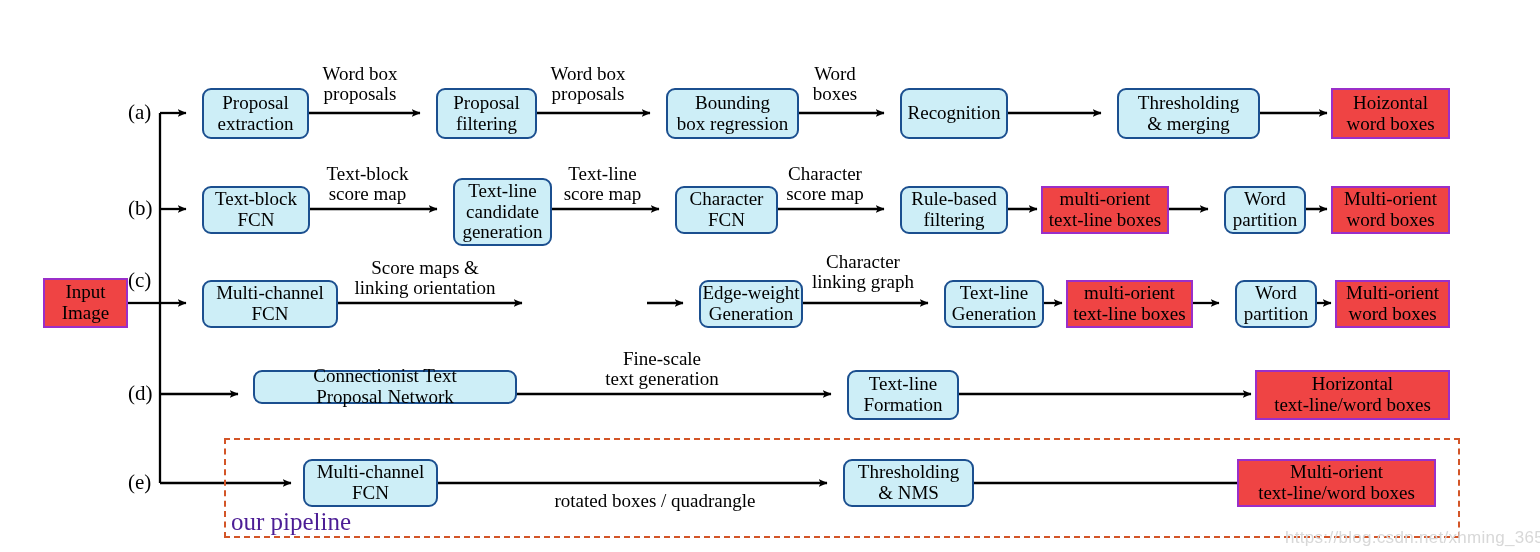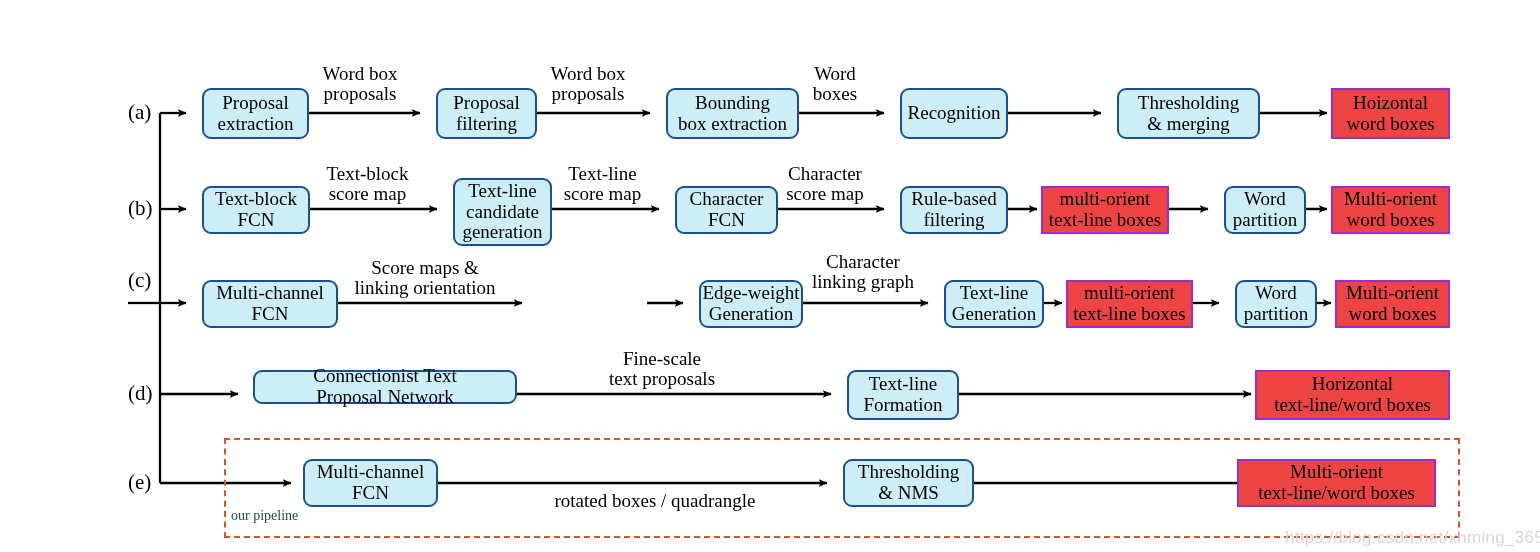--- a/index.html
+++ b/index.html
@@ -52,22 +52,22 @@
 
   
   .dashed{
     position:absolute;
     border:2.4px dashed #d35528;
     box-sizing:border-box;
     background:transparent;
   }
   .pipelabel{
     position:absolute;
-    color:#14532d;
-    font-size:14px;
+    color:#4c1d95;
+    font-size:25px;
     font-family:"Liberation Serif",serif;
   }
 
   
   .watermark{
     position:absolute;
     color:#d8d8d8;
     font-size:17px;
     font-family:"Liberation Sans",sans-serif;
     letter-spacing:.3px;
@@ -128,33 +128,35 @@
       <line x1="947" y1="394" x2="1251" y2="394" marker-end="url(#ah)"></line>
 
       <line x1="426" y1="483" x2="827" y2="483" marker-end="url(#ah)"></line>
       <line x1="962" y1="483" x2="1237" y2="483"></line>
     </g>
   </svg>
 
   <div class="dashed" style="left:224px;top:438px;width:1236px;height:100px;"></div>
   <div class="pipelabel" style="left:231px;top:508px;">our pipeline</div>
 
+  <div class="node out" style="left:43px;top:278px;width:85px;height:50px;">Input
+Image</div>
 
   <div class="rowtag" style="left:128px;top:100px;">(a)</div>
   <div class="rowtag" style="left:128px;top:196px;">(b)</div>
   <div class="rowtag" style="left:128px;top:268px;">(c)</div>
   <div class="rowtag" style="left:128px;top:381px;">(d)</div>
   <div class="rowtag" style="left:128px;top:470px;">(e)</div>
 
   <div class="node proc" style="left:190px;top:88px;width:107px;height:51px;">Proposal
 extraction</div>
   <div class="node proc" style="left:424px;top:88px;width:101px;height:51px;">Proposal
 filtering</div>
   <div class="node proc" style="left:654px;top:88px;width:133px;height:51px;">Bounding
-box extraction</div>
+box regression</div>
   <div class="node proc" style="left:888px;top:88px;width:108px;height:51px;">Recognition</div>
   <div class="node proc" style="left:1105px;top:88px;width:143px;height:51px;">Thresholding
 &amp; merging</div>
   <div class="node out" style="left:1331px;top:88px;width:119px;height:51px;">Hoizontal
 word boxes</div>
 
   <div class="elabel" style="left:310px;top:64px;width:100px;">Word box
 proposals</div>
   <div class="elabel" style="left:538px;top:64px;width:100px;">Word box
 proposals</div>
@@ -203,21 +205,21 @@
 linking graph</div>
 
   <div class="node proc" style="left:241px;top:370px;width:264px;height:34px;">Connectionist Text
 Proposal Network</div>
   <div class="node proc" style="left:835px;top:370px;width:112px;height:50px;">Text-line
 Formation</div>
   <div class="node out" style="left:1255px;top:370px;width:195px;height:50px;">Horizontal
 text-line/word boxes</div>
 
   <div class="elabel" style="left:572px;top:349px;width:180px;">Fine-scale
-text proposals</div>
+text generation</div>
 
   <div class="node proc" style="left:291px;top:459px;width:135px;height:48px;">Multi-channel
 FCN</div>
   <div class="node proc" style="left:831px;top:459px;width:131px;height:48px;">Thresholding
 &amp; NMS</div>
   <div class="node out" style="left:1237px;top:459px;width:199px;height:48px;">Multi-orient
 text-line/word boxes</div>
 
   <div class="elabel" style="left:500px;top:491px;width:310px;">rotated boxes / quadrangle</div>
 

